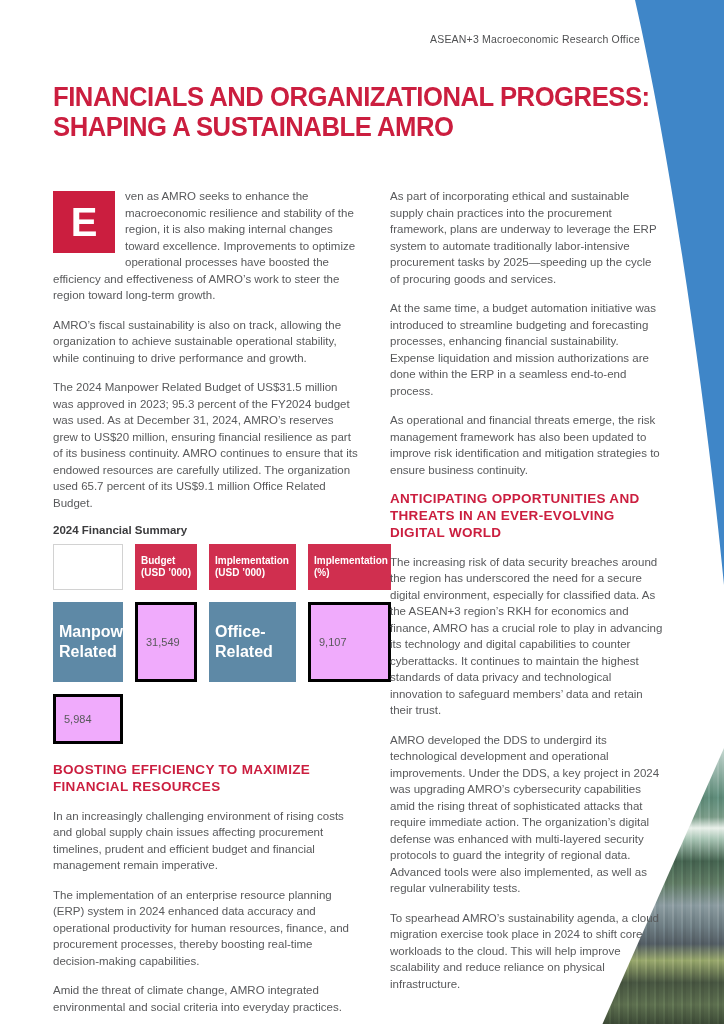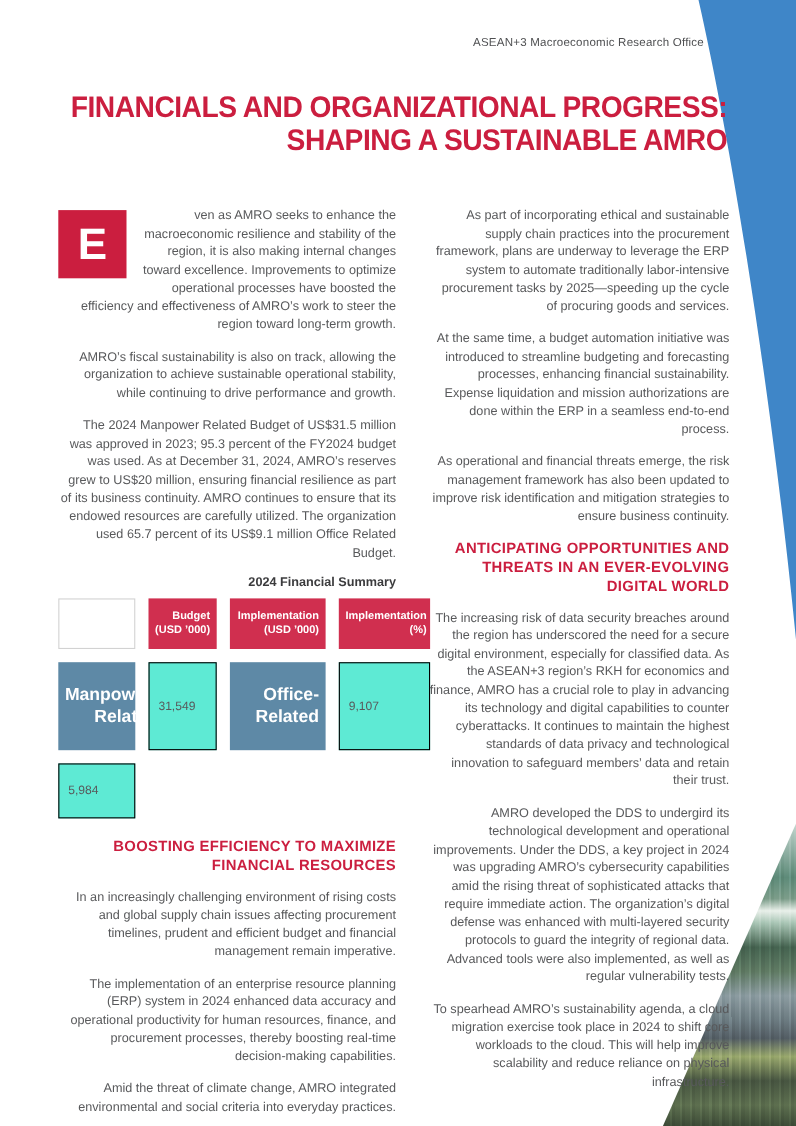--- a/index.html
+++ b/index.html
@@ -1,19 +1,19 @@
 <!DOCTYPE html>
 <html><head>
 <meta charset="utf-8">
 <style>
   * { margin:0; padding:0; box-sizing:border-box; }
   html,body { background:#e8e8e8; font-family:"Liberation Sans", sans-serif; }
   .page {
     position:relative; width:724px; height:1024px; background:#ffffff;
-    margin:0 auto; overflow:hidden;text-align:right;
+    margin:0 auto; overflow:hidden;
   }
   .swoosh { position:absolute; top:0; right:0; width:92px; height:600px; z-index:1; }
   .org-name {
     position:absolute; top:33px; right:84px; z-index:2;
     font-size:10.5px; color:#4f5052; letter-spacing:0.2px;
   }
   .doc-title {
     position:absolute; left:53px; top:82px; width:640px; z-index:2;
     color:#cb1e3f; font-size:27px; font-weight:700; line-height:1.12;
     letter-spacing:-0.5px; transform:scaleX(0.95); transform-origin:left top;
@@ -48,21 +48,21 @@
   .cell.corner { background:#ffffff; border:1px solid #d2d2d2; min-height:46px; }
   .cell.th-red {
     background:#d02f4f; color:#ffffff; font-size:10px; font-weight:700;
     line-height:1.25; padding:6px 6px; min-height:46px;
   }
   .cell.row-label {
     background:#5e89a6; color:#ffffff; font-size:16px; font-weight:700;
     line-height:1.25; padding:20px 6px; min-height:50px;
   }
   .cell.value {
-    background:#5eead4; border:1px solid #000000; color:#58595b;
+    background:#f0abfc; border:3px solid #000000; color:#58595b;
     font-size:11px; padding:8px; min-height:50px;
   }
   .photo {
     position:absolute; right:0; bottom:0; width:124px; height:276px; z-index:1;
     clip-path:polygon(100% 0%, 100% 100%, 2% 100%);
     background:
       linear-gradient(to bottom,
         #c6d8d1 0%, #93b2a6 9%, #5e8b79 18%, #7c9d8a 25%,
         #e9f0ea 29%, #aac6b6 33%, #456350 41%, #607b64 49%,
         #8c9ca1 57%, #6c7b81 65%, #535d64 71%, #99a86d 77%,

